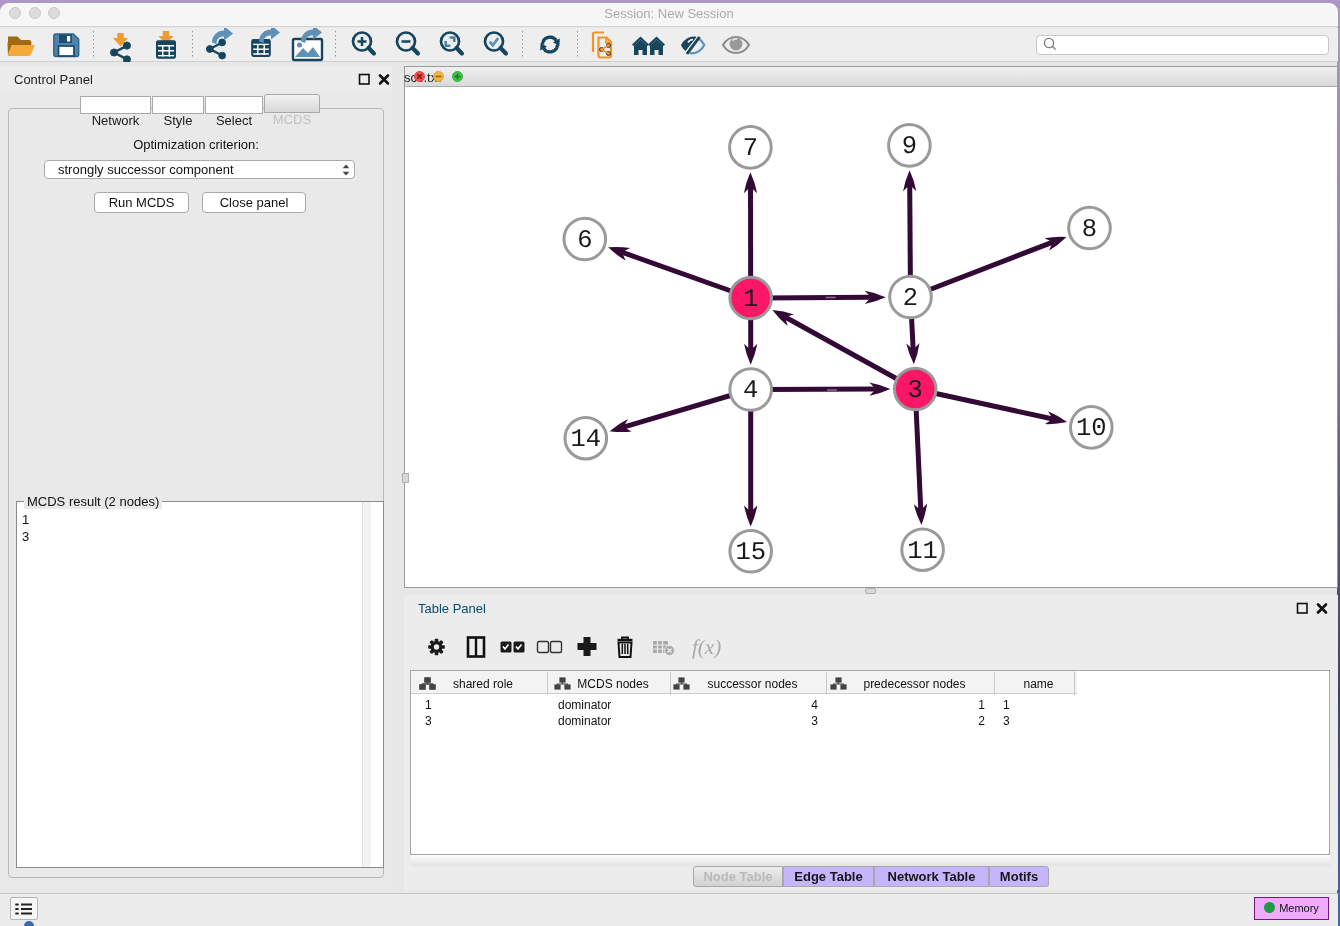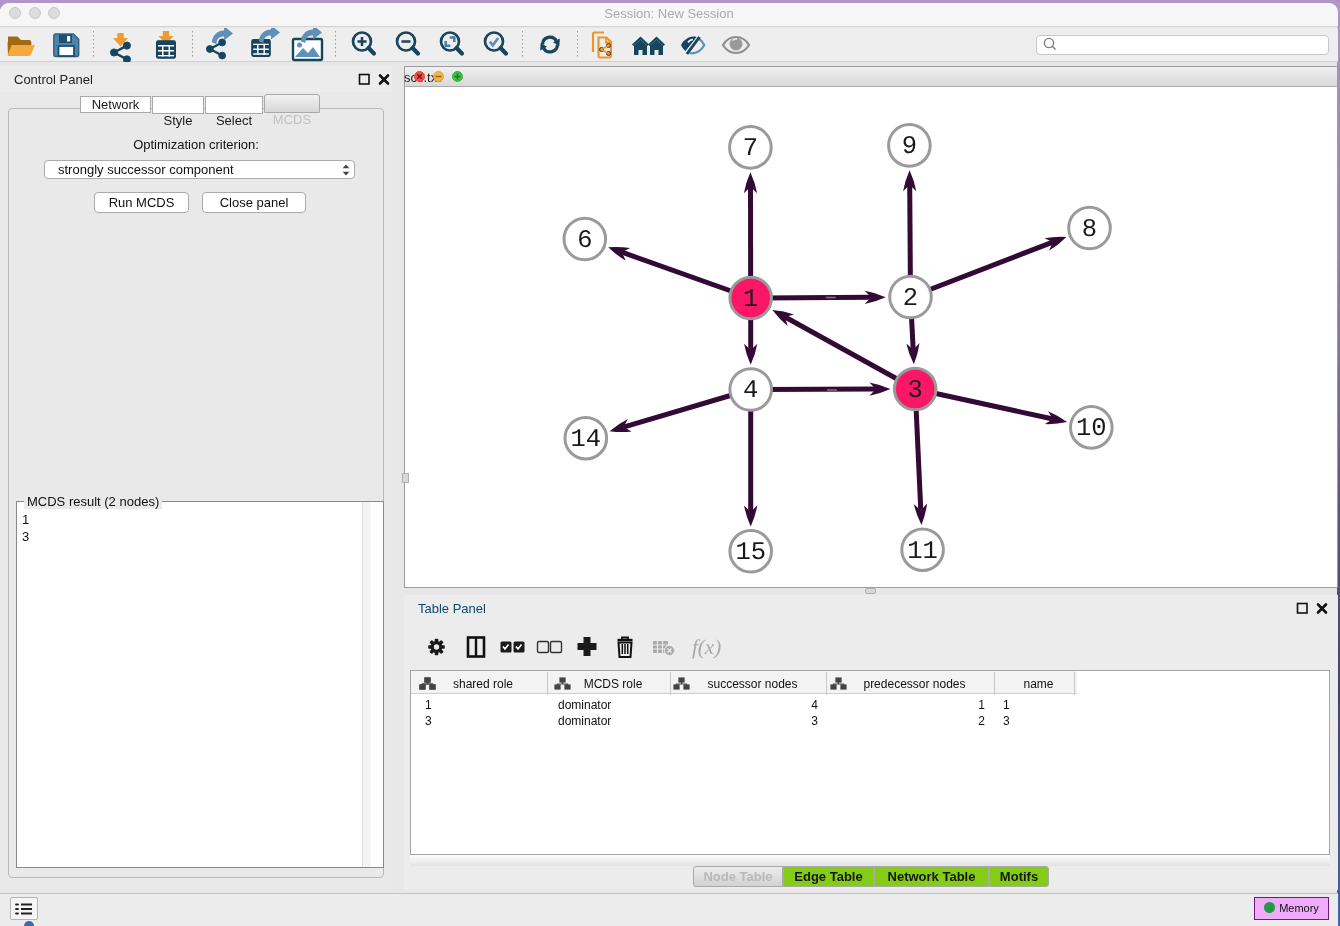--- a/index.html
+++ b/index.html
@@ -36,21 +36,21 @@
 #nettitle{left:404px;top:70px;width:840px;text-align:left;font-size:13px;color:#222;font-weight:normal}
 .mac{top:71px;width:11px;height:11px;border-radius:50%}
 
 #tpanel{left:404px;top:595px;width:934px;height:295px;background:#ececec}
 #tphead span{position:absolute;left:418px;top:601px;font-size:13px;color:#0c4a6e}
 #ttable{left:410px;top:670px;width:920px;height:185px;background:#fff;border:1px solid #a5a5a5}
 #thdr{left:411px;top:671px;width:666px;height:23px;background:#f3f3f3;border-bottom:1px solid #cfcfcf;font-size:12px;color:#111}
 .hcell{position:absolute;top:0;height:23px;border-right:1px solid #c9c9c9;text-align:center;padding-top:5px;padding-left:8px}
 .tcell{position:absolute;font-size:12px;color:#111}
 #tscroll{left:410px;top:855px;width:920px;height:11px;background:linear-gradient(#fdfdfd,#e3e3e3)}
-.btab{position:absolute;top:866px;height:21px;background:#84cc16;border:1px solid #a9a9a9;font-size:13px;font-weight:bold;color:#161616;text-align:center;line-height:19px}
+.btab{position:absolute;top:866px;height:21px;background:#c4b5fd;border:1px solid #a9a9a9;font-size:13px;font-weight:bold;color:#161616;text-align:center;line-height:19px}
 
 #statusbar{left:0;top:893px;width:1338px;height:33px;background:#ececec;border-top:1px solid #c4c4c4}
 #listbtn{left:10px;top:897px;width:28px;height:23px;background:#f6f6f6;border:1px solid #b5b5b5;border-radius:2px}
 #membtn{left:1254px;top:897px;width:75px;height:23px;background:#f0abfc;border:1px solid #701a75;font-size:11px;color:#111;text-align:center;line-height:21px}
 </style></head><body>
 <div class="abs" id="desktop"></div>
 <div class="abs" id="window"></div>
 <div class="abs" id="deskright"></div>
 <div class="abs" id="titlebar"></div>
 <div class="abs tl" style="left:9px"></div>
@@ -187,21 +187,21 @@
 <div class="abs" id="cpanel"></div>
 <div class="abs" id="cphead">
     <span>Control Panel</span>
   </div>
 <svg class="abs" style="left:358px;top:72px" width="36" height="16" viewBox="0 0 36 16">
     <rect x="1.5" y="2.5" width="9.5" height="9.5" fill="none" stroke="#111" stroke-width="1.6"></rect>
     <path d="M22 3.5L30 11.5M30 3.5L22 11.5" stroke="#111" stroke-width="2.6" stroke-linecap="round"></path>
   </svg>
 <div class="abs" id="cpbody"></div>
 <div class="abs tabrow">
-<div class="tab" style="left:80px;top:96px;width:71px;padding-top:0;line-height:15px;height:17px">Network</div>
+<div class="tab" style="left:80px;top:96px;width:71px;padding-top:16px;line-height:15px;height:17px">Network</div>
 <div class="tab" style="left:152px;top:96px;width:52px;line-height:15px;height:17px">Style</div>
 <div class="tab" style="left:205px;top:96px;width:58px;line-height:15px;height:17px">Select</div>
 <div class="tab" style="left:264px;top:94px;width:56px;height:19px;line-height:17px;background:linear-gradient(#f2f2f2,#d7d7d7);color:#c2c2c2;border-radius:3px 3px 0 0">MCDS</div>
 </div>
 <div class="abs" id="optlabel">Optimization criterion:</div>
 <div class="abs" id="selbox">strongly successor component</div>
 <svg class="abs" style="left:339px;top:163px" width="14" height="14" viewBox="0 0 14 14">
     <path d="M3.6 5.2L7 1.6L10.4 5.2Z" fill="#444"></path>
     <path d="M3.6 8.8L7 12.4L10.4 8.8Z" fill="#444"></path>
   </svg>
@@ -337,21 +337,21 @@
         <path d="M4.5 1.5l4 4M8.5 1.5l-4 4" stroke="#ececec" stroke-width="1.4"></path>
       </g>
 
 <text x="272" y="23" font-family="Liberation Serif,serif" font-style="italic" font-size="21" fill="#a9a9a9">f(x)</text>
 </g>
 </svg>
 <div class="abs" id="ttable"></div>
 <div class="abs" id="thdr"></div>
 <div class="abs tabrow" style="font-size:12px;color:#111">
 <div class="hcell" style="left:411px;top:672px;width:137px">shared role</div>
-<div class="hcell" style="left:548px;top:672px;width:123px">MCDS role</div>
+<div class="hcell" style="left:548px;top:672px;width:123px">MCDS nodes</div>
 <div class="hcell" style="left:671px;top:672px;width:156px">successor nodes</div>
 <div class="hcell" style="left:827px;top:672px;width:168px">predecessor nodes</div>
 <div class="hcell" style="left:995px;top:672px;width:80px">name</div>
 </div>
 <svg class="abs" style="left:411px;top:677px" width="670" height="13" viewBox="0 0 670 13">
 <g fill="none" stroke="#444" stroke-width="1.2">
 <g id="hico">
         <rect x="14" y="1" width="5" height="4" fill="#444"></rect>
         <rect x="9" y="8" width="5" height="4" fill="#444"></rect>
         <rect x="19" y="8" width="5" height="4" fill="#444"></rect>

